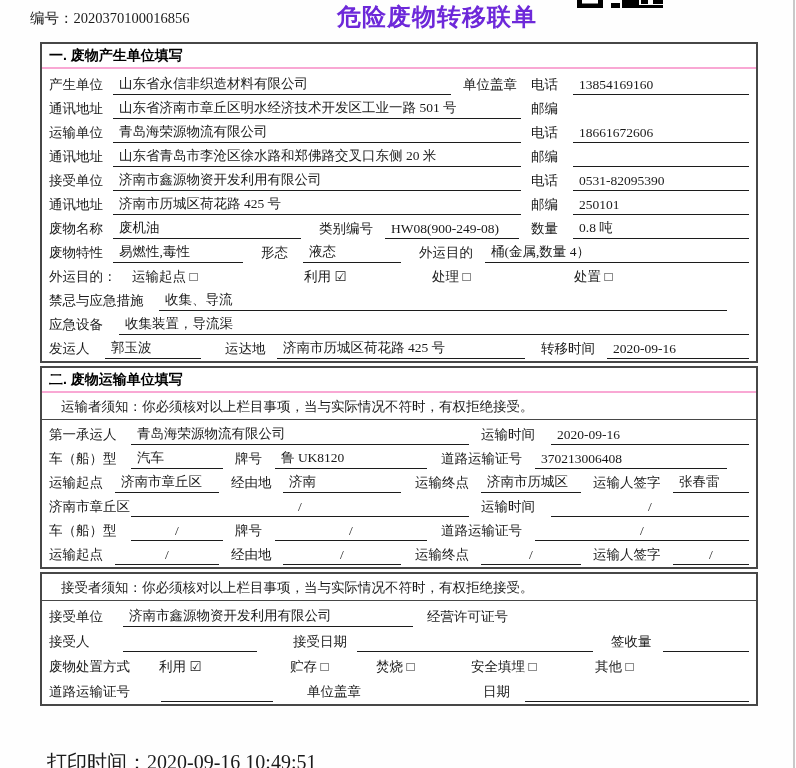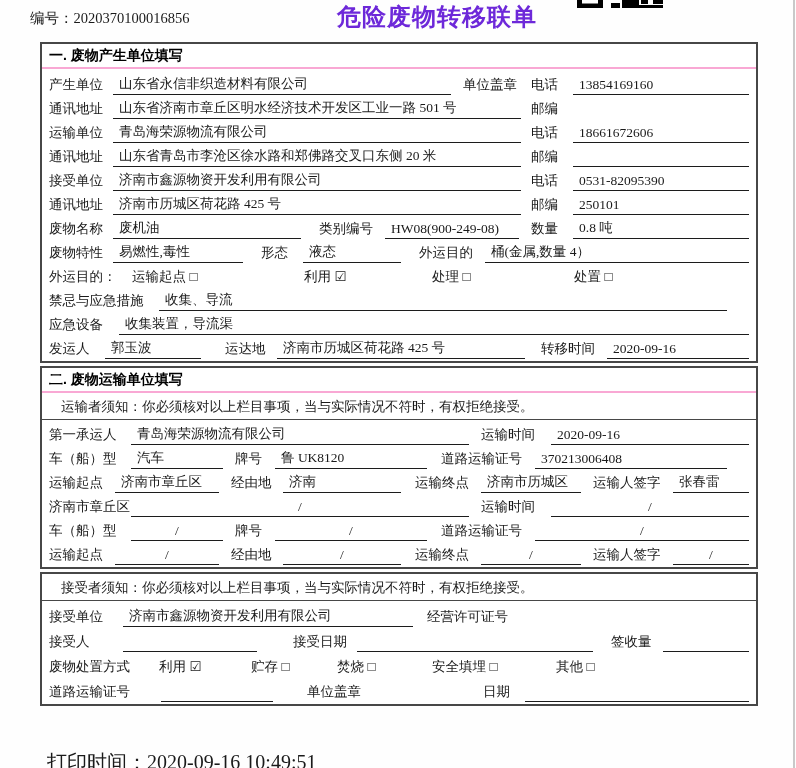--- a/index.html
+++ b/index.html
@@ -50,21 +50,21 @@
   .rg2 { display:flex; align-items:flex-end; flex-shrink:0; width:268px; }
   .rg2 .lbl { width:70px; }
   .rg2 .u { flex:1 1 auto; }
   .plain { flex-shrink:0; padding-bottom:1px; }
   .chklist { display:flex; align-items:flex-end; flex:1; }
   .chk { flex-shrink:0; padding-bottom:1px; }
   .purpose-list .chk:nth-child(1){ width:172px; }
   .purpose-list .chk:nth-child(2){ width:128px; }
   .purpose-list .chk:nth-child(3){ width:142px; }
   .disposal-list .chk:nth-child(1){ width:92px; }
-  .disposal-list .chk:nth-child(2){ width:86px; }
+  .disposal-list .chk:nth-child(2){ width:86px;margin-left:39px; }
   .disposal-list .chk:nth-child(3){ width:95px; }
   .disposal-list .chk:nth-child(4){ width:124px; }
   .print-time { position:absolute; left:47px; top:749px; font-size:20px; white-space:nowrap; }
 </style>
 </head>
 <body>
 
 <div class="page">
 
   <div class="edge-line"></div>

